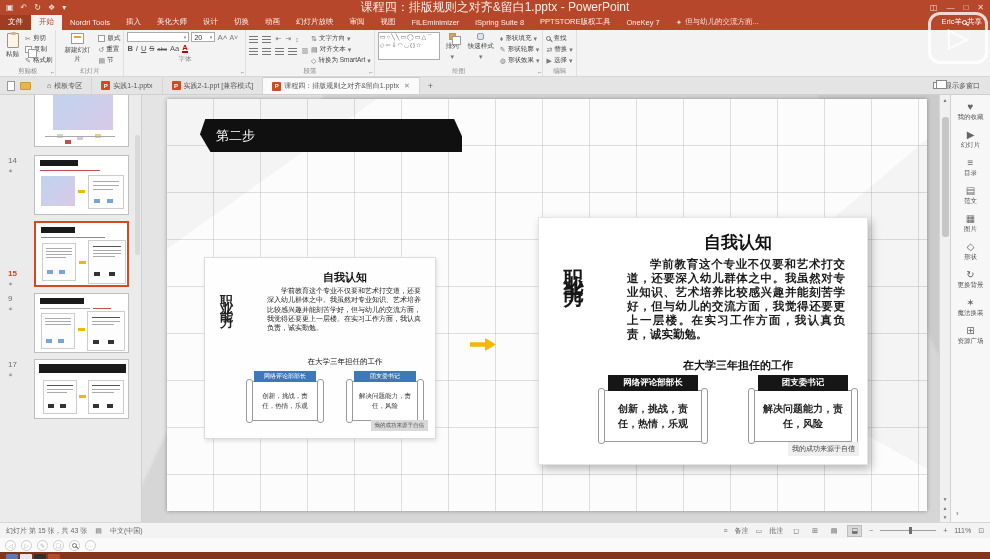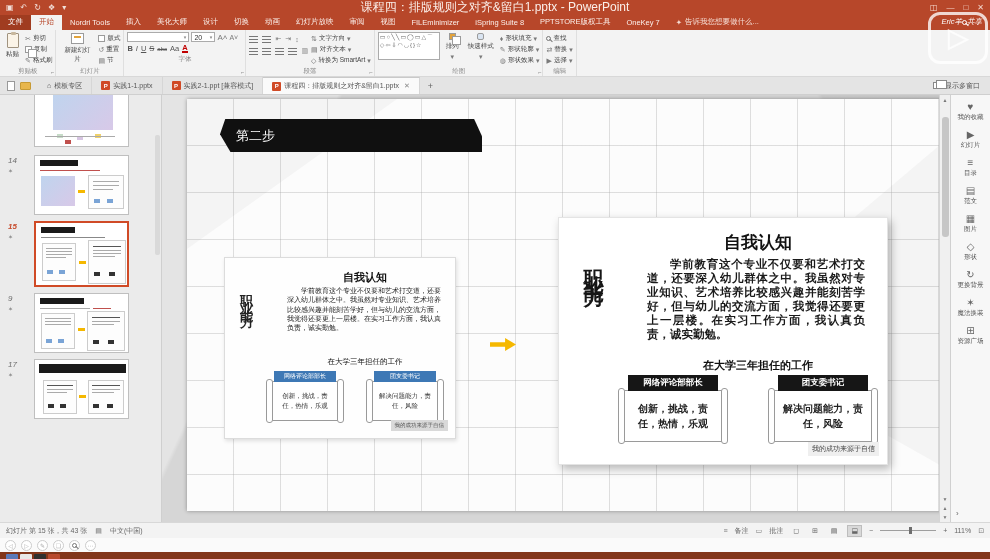--- a/index.html
+++ b/index.html
@@ -16,21 +16,21 @@
   .titlebar{height:15px;background:#B7472A;display:flex;align-items:center;color:#F5D8CE;font-size:8px;position:relative;}
   .qat{display:flex;gap:7px;padding-left:6px;align-items:center;font-size:8px;color:#F2E0DA;}
   .title-center{position:absolute;left:0;right:0;text-align:center;font-size:12px;color:#FBEFEA;}
   .win-controls{margin-left:auto;display:flex;gap:9px;padding-right:6px;font-size:8px;z-index:2;}
   
   .tabrow{height:15px;background:#B7472A;display:flex;align-items:flex-end;font-size:7.5px;color:#FBEFEA;}
   .rtab{padding:2px 8px 3px;white-space:nowrap;}
   .rtab.file{background:#A03C20;color:#fff;}
   .rtab.active{background:#F3F3F3;color:#B7472A;}
   .tellme{display:flex;align-items:center;gap:3px;color:#F6DDD4;padding:0 8px 3px;}
-  .tabrow-right{margin-left:auto;display:flex;align-items:center;gap:0;color:#fff;padding:0 8px 3px;font-style:italic;}
+  .tabrow-right{margin-left:auto;display:flex;align-items:center;gap:0;color:#fff;padding:0 8px 3px;}
   .mag{display:inline-block;width:5px;height:5px;border:1px solid #fff;border-radius:50%;position:relative;}
   .mag::after{content:"";position:absolute;width:4px;height:1px;background:#fff;transform:rotate(45deg);right:-3px;bottom:-1px;}
   .mag.dark{border-color:#777;} .mag.dark::after{background:#777;}
 
   
   .ribbon{height:47px;background:#F3F3F3;border-bottom:1px solid #D8D8D8;display:flex;font-size:6.5px;color:#444;}
   .rgroup{position:relative;display:flex;flex-direction:column;border-right:1px solid #DFDFDF;padding:2px 3px 0;}
   .rg-body{flex:1;display:flex;gap:3px;align-items:flex-start;}
   .rg-label{height:11px;text-align:center;color:#8A8A8A;font-size:6.5px;line-height:11px;}
   .bigbtn{display:flex;flex-direction:column;align-items:center;justify-content:flex-start;gap:2px;padding:1px 3px;text-align:center;}
@@ -65,25 +65,25 @@
   .ppt-ico{width:9px;height:9px;background:#D04A26;border-radius:1px;color:#fff;font-size:6px;font-weight:bold;display:flex;align-items:center;justify-content:center;}
   .dtab .x{color:#888;font-size:7px;margin-left:2px;}
   .dtab-plus{display:flex;align-items:center;padding:0 8px;color:#666;font-size:9px;}
   .docbar-right{margin-left:auto;display:flex;align-items:center;gap:3px;padding-right:10px;color:#555;}
   .ico-multiwin{width:9px;height:7px;border:1px solid #888;background:#fff;position:relative;}
   .ico-multiwin::after{content:"";position:absolute;left:2px;top:-3px;width:9px;height:7px;border:1px solid #888;background:#fff;}
 
   
   .main{display:flex;height:427px;}
   
-  .thumbs{width:162px;background:#EBEBEB;border-right:1px solid #CFCFCF;position:relative;overflow:hidden;padding-top:0;font-style:italic;}
+  .thumbs{width:142px;background:#EBEBEB;border-right:1px solid #CFCFCF;position:relative;overflow:hidden;padding-top:0;}
   .titem{display:flex;margin:6px 6px 6px 8px;}
   .tnumcol{width:26px;display:flex;flex-direction:column;align-items:flex-start;color:#6E6E6E;font-size:8px;padding-top:1px;}
   .tnumcol .star{font-size:6px;color:#8A8A8A;margin-top:2px;}
-  .titem.sel .tnumcol{color:#C74B2C;font-weight:bold;}
+  .titem.sel .tnumcol{color:#C74B2C;font-weight:bold;justify-content:flex-end;}
   .mini{width:95px;height:60px;background:#fff;border:1px solid #BFBFBF;position:relative;overflow:hidden;}
   .titem.sel .mini{border:2px solid #D04A26;}
   .mini .blk{position:absolute;background:#1A1A1A;}
   .mini .ln{position:absolute;height:1px;background:#AAA;}
   .mini .red{background:#C0504D;}
   .mini .card{position:absolute;background:#FDFDFD;border:1px solid #CCC;}
   .mini .ydash{position:absolute;width:7px;height:3px;background:#F5B800;}
   .mini .img{position:absolute;background:linear-gradient(135deg,#BFD4EE,#D8C9E8);}
   .mini .chip{position:absolute;width:6px;height:4px;}
   
@@ -207,21 +207,21 @@
     <span class="rtab">动画</span>
     <span class="rtab">幻灯片放映</span>
     <span class="rtab">审阅</span>
     <span class="rtab">视图</span>
     <span class="rtab">FILEminimizer</span>
     <span class="rtab">iSpring Suite 8</span>
     <span class="rtab">PPTSTORE版权工具</span>
     <span class="rtab">OneKey 7</span>
     <span class="tellme">
         <span>✦</span>
-        <span>告诉我您想要做什么...</span>
+        <span>但与幼儿的交流方面...</span>
       </span>
     <span class="tabrow-right">
       <span>Eric羊</span>
       <span class="mag"></span>
       <span>共享</span>
     </span>
   </div>
 
   <div class="ribbon">
     <div class="rgroup">

